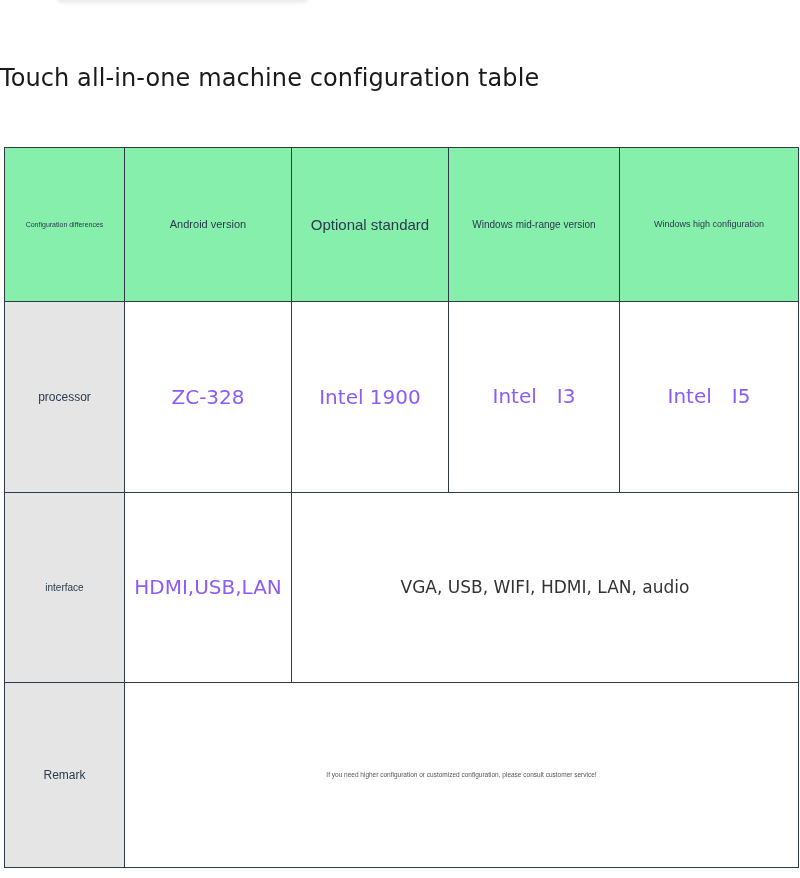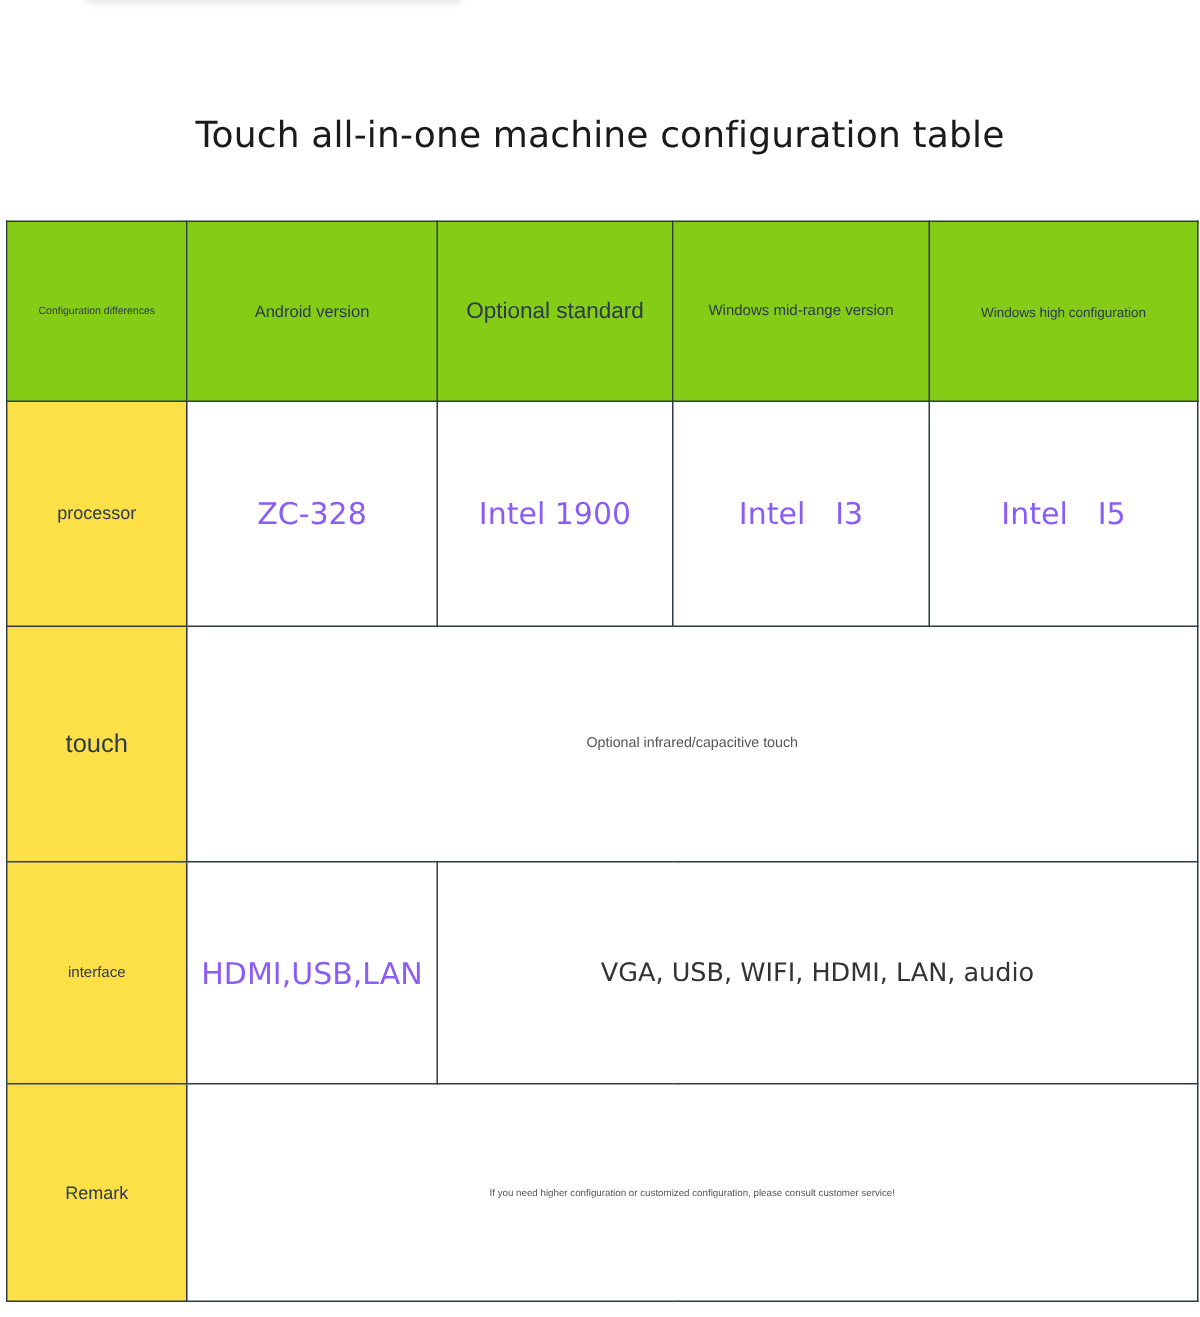--- a/index.html
+++ b/index.html
@@ -5,32 +5,32 @@
   html, body { margin: 0; padding: 0; }
   body {
     width: 800px; height: 878px; background: #ffffff; position: relative; overflow: hidden;
     font-family: "Liberation Sans", "DejaVu Sans", sans-serif; color: #222;
   }
   .top-shadow {
     position: absolute; left: 55px; top: -6px; width: 255px; height: 8px;
     border-radius: 0 0 40px 40px; background: #eeeeee; box-shadow: 0 1px 4px rgba(0,0,0,0.08);
   }
   .title {
-    position: absolute; left: 0; right: 0; top: 64px; text-align: center;
-    font-family: "DejaVu Sans", sans-serif; font-size: 24px; color: #1a1a1a; letter-spacing: 0.1px; margin-top: 12px;
+    position: absolute; left: 0; right: 0; top: 64px; 
+    font-family: "DejaVu Sans", sans-serif; font-size: 24px; color: #1a1a1a; letter-spacing: 0.1px;
   }
   table.cfg {
     position: absolute; left: 4px; top: 147px; width: 794px; height: 721px;
     border-collapse: collapse; table-layout: fixed;
   }
   table.cfg td {
     border: 1.5px solid #2e3a45; text-align: center; vertical-align: middle; padding: 0;
   }
-  .hdr td { background: #84cc16; color: #2b3a4e; }
-  td.lbl { background: #fde047; color: #2b3a4e; }
+  .hdr td { background: #86efac; color: #2b3a4e; }
+  td.lbl { background: #e5e5e5; color: #2b3a4e; }
   .h-xs { font-size: 7px; }
   .h-s { font-size: 11px; }
   .h-m { font-size: 15px; }
   .h-sm { font-size: 10px; margin-left: 16px; }
   .h-xsm { font-size: 9px; }
   .lbl-s { font-size: 12px; }
   .lbl-l { font-size: 17px; }
   .lbl-xs { font-size: 10px; }
   .val-l { font-family: "DejaVu Sans", sans-serif; font-size: 20px; color: #8b5cf6; }
   .val-m { font-family: "DejaVu Sans", sans-serif; font-size: 17px; color: #333; }
@@ -61,24 +61,20 @@
     <td class="h-sm">Windows mid-range version</td>
     <td class="h-xsm">Windows high configuration</td>
   </tr>
   <tr style="height:91px">
     <td class="lbl lbl-s">processor</td>
     <td class="val-l">ZC-328</td>
     <td class="val-l">Intel 1900</td>
     <td class="val-l">Intel　I3</td>
     <td class="val-l">Intel　I5</td>
   </tr>
-  <tr style="height:96px">
-    <td class="lbl lbl-l">touch</td>
-    <td class="val-xs" colspan="4">Optional infrared/capacitive touch</td>
-  </tr>
   <tr style="height:90px">
     <td class="lbl lbl-xs">interface</td>
     <td class="val-l">HDMI,USB,LAN</td>
     <td class="val-m" colspan="3">VGA, USB, WIFI, HDMI, LAN, audio</td>
   </tr>
   <tr style="height:88px">
     <td class="lbl lbl-s">Remark</td>
     <td class="val-xxs" colspan="4">If you need higher configuration or customized configuration, please consult customer service!</td>
   </tr>
 </tbody>

